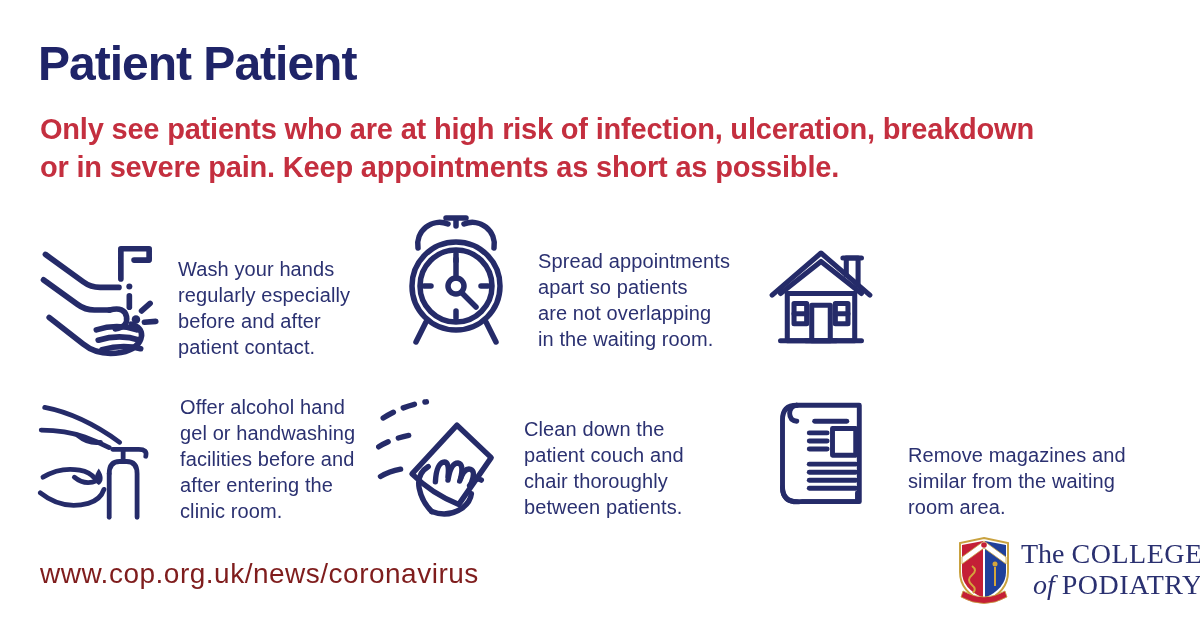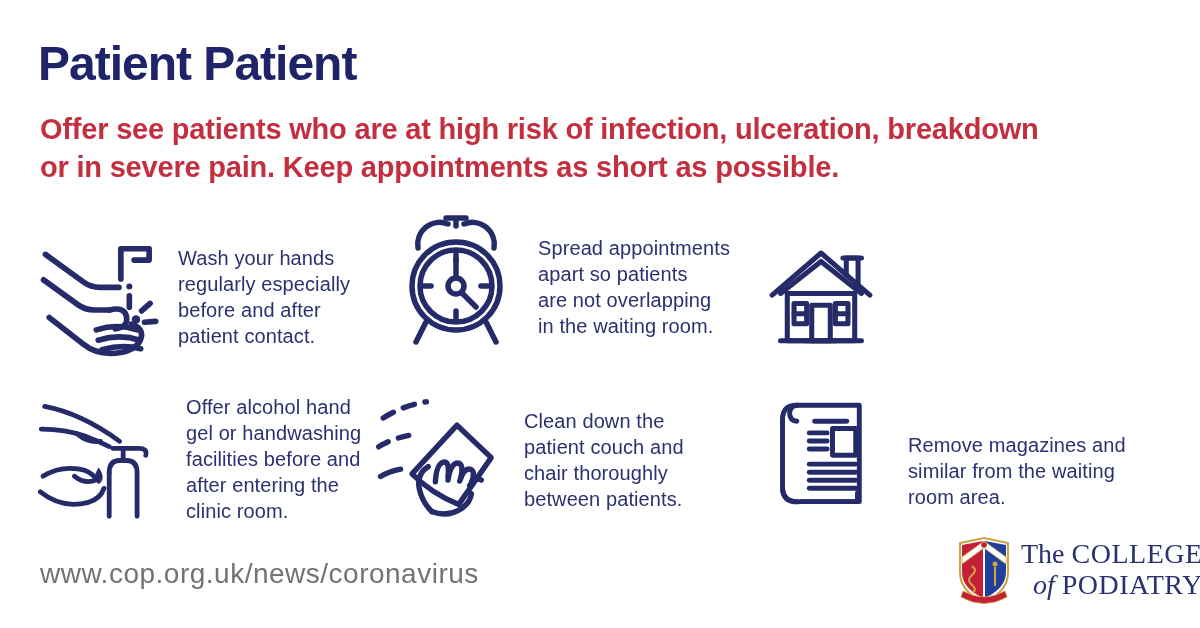--- a/index.html
+++ b/index.html
@@ -9,53 +9,53 @@
   }
   .title{
     position:absolute;left:38px;top:36px;margin:0;
     font-size:48px;font-weight:bold;letter-spacing:-1px;color:#1f2468;
   }
   .subtitle{
     position:absolute;left:40px;top:110px;margin:0;
     font-size:29px;font-weight:bold;color:#c42f3f;line-height:38px;
     white-space:pre-line;letter-spacing:-0.2px;
   }
-  .item{position:absolute;display:flex;align-items:center;}
+  .item{position:absolute;display:flex;align-items:flex-end;}
   .item .txt{
     font-size:20px;line-height:26px;color:#2b3171;white-space:pre-line;letter-spacing:0.1px;
   }
   .icon-box{flex:none;}
   .icon-box svg{display:block;}
   
   .pos-1{left:36px;top:228px;}  .pos-1 .txt{margin-left:10px;margin-top:6px;}
   .pos-2{left:404px;top:212px;} .pos-2 .txt{margin-left:30px;margin-top:10px;}
   .pos-3{left:762px;top:224px;} .pos-3 .icon-box{margin-top:12px;} .pos-3 .txt{margin-left:28px;margin-top:0;}
-  .pos-4{left:36px;top:390px;}  .pos-4 .txt{margin-left:28px;margin-top:4px;}
+  .pos-4{left:36px;top:390px;}  .pos-4 .txt{margin-left:22px;margin-top:4px;}
   .pos-5{left:376px;top:388px;} .pos-5 .txt{margin-left:22px;margin-top:12px;}
   .pos-6{left:770px;top:394px;} .pos-6 .txt{margin-left:38px;margin-top:28px;}
   .url{
     position:absolute;left:40px;top:558px;margin:0;
-    font-size:28px;color:#737373;letter-spacing:0.5px;
+    font-size:28px;color:#7f1d1d;letter-spacing:0.5px;
   }
   .logo{
     position:absolute;left:956px;top:536px;display:flex;align-items:flex-start;
   }
   .logo-text{
     margin-left:9px;margin-top:2px;
     font-family:"Liberation Serif","DejaVu Serif",serif;
     color:#2a3070;font-size:28px;line-height:31px;white-space:nowrap;
   }
   .logo-text .of{font-style:italic;margin-left:12px;}
   .logo-text .caps{letter-spacing:0.5px;}
 </style>
 </head>
 <body>
 
 <h1 class="title">Patient Patient</h1>
-<p class="subtitle">Offer see patients who are at high risk of infection, ulceration, breakdown
+<p class="subtitle">Only see patients who are at high risk of infection, ulceration, breakdown
 or in severe pain. Keep appointments as short as possible.</p>
 
 <div class="item pos-1">
   <span class="icon-box">
     <svg width="132" height="132" viewBox="0 0 140 140" fill="none" stroke="#252b69" stroke-width="6" stroke-linecap="round" stroke-linejoin="round">
       <path d="M90,54 V22 H120 V34 H104"></path>
       <circle cx="99" cy="62" r="3.2" fill="#252b69" stroke="none"></circle>
       <path d="M99,72 v12"></path>
       <path d="M112,88 l9,-8"></path>
       <path d="M115,100 l12,-1"></path>

